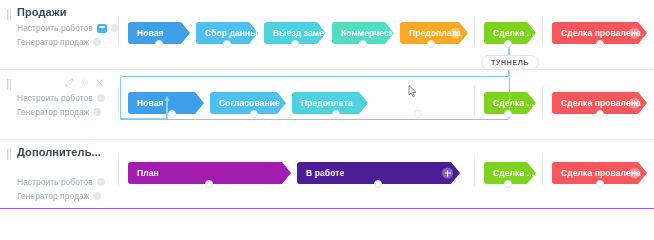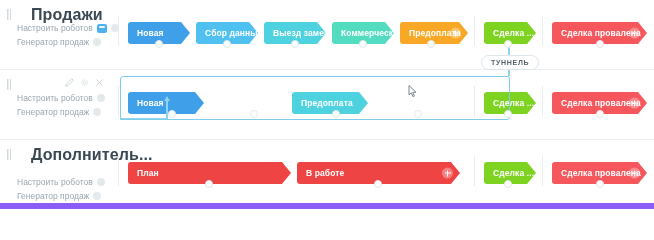--- a/index.html
+++ b/index.html
@@ -13,35 +13,35 @@
   .board { position: relative; width: 654px; height: 209px; background:#fff; }
 
   
   .row {
     position: absolute;
     left: 0; width: 654px;
     border-bottom: 1px solid #eceff1;
   }
   .row-0 { top: 0;   height: 70px; }
   .row-1 { top: 70px; height: 70px; }
-  .row-2 { top: 140px; height: 69px; border-bottom: 6px solid #8b5cf6; }
+  .row-2 { top: 140px; height: 69px; border-bottom: 1px solid #8b5cf6; }
 
   
   .lpanel { position: absolute; left: 0; top: 0; width: 118px; height: 100%; }
   .grip {
     position: absolute; left: 7px; top: 9px;
     width: 4px; height: 11px;
     background:
       linear-gradient(#c9d3da,#c9d3da) 0 0/1.5px 100% no-repeat,
       linear-gradient(#c9d3da,#c9d3da) 3px 0/1.5px 100% no-repeat;
     opacity: .85;
   }
   .ptitle {
-    position: absolute; left: 31px; top: 6px;
-    font-size: 16px; font-weight: bold; color: #3a4853;
+    position: absolute; left: 17px; top: 6px;
+    font-size: 11px; font-weight: bold; color: #3a4853;
     letter-spacing: .1px; white-space: nowrap;
   }
   .ttools { position: absolute; top: 8px; display: flex; align-items: center; gap: 6px; }
   .ttools svg { display: block; }
   .subrow {
     position: absolute; left: 17px;
     font-size: 8.5px; color: #9aa7b0; white-space: nowrap;
     display: flex; align-items: center; gap: 4px;
   }
   .qm {
@@ -220,20 +220,23 @@
     </div>
     <div class="vdiv" style="left:118px; top:16px; height:30px;"></div>
     <div class="vdiv" style="left:474px; top:16px; height:30px;"></div>
     <div class="vdiv" style="left:542px; top:16px; height:30px;"></div>
 
     <div class="stage arrow" style="left:128px; top:22px; width:76px;  background:#3f9fe8;">
         <span class="lbl">Новая</span>
       </div>
     <div class="dot" style="left:168px; top:40px;"></div>
 
+    <div class="stage arrow" style="left:210px; top:22px; width:76px;  background:#4fc0ef;">
+        <span class="lbl">Согласование</span>
+      </div>
     <div class="dot" style="left:250px; top:40px;"></div>
 
     <div class="stage arrow" style="left:292px; top:22px; width:76px;  background:#4fd2e0;">
         <span class="lbl">Предоплата</span>
       </div>
     <div class="dot" style="left:332px; top:40px;"></div>
 
     <div class="dot" style="left:414px; top:40px;"></div>
 
     <div class="stage arrow" style="left:484px; top:22px; width:52px;  background:#7ed321;">
@@ -264,26 +267,26 @@
       </div>
       <div class="subrow" style="top:51px;">
         <span>Генератор продаж</span>
         <span class="qm"></span>
       </div>
     </div>
     <div class="vdiv" style="left:118px; top:16px; height:30px;"></div>
     <div class="vdiv" style="left:474px; top:16px; height:30px;"></div>
     <div class="vdiv" style="left:542px; top:16px; height:30px;"></div>
 
-    <div class="stage arrow" style="left:128px; top:22px; width:163px; background:#ef4444;">
+    <div class="stage arrow" style="left:128px; top:22px; width:163px; background:#a21caf;">
         <span class="lbl">План</span>
       </div>
     <div class="dot" style="left:205px; top:40px;"></div>
 
-    <div class="stage arrow" style="left:297px; top:22px; width:163px; background:#ef4444;">
+    <div class="stage arrow" style="left:297px; top:22px; width:163px; background:#4c1d95;">
       <span class="lbl">В работе</span>
       <span class="plus"></span>
     </div>
     <div class="dot" style="left:374px; top:40px;"></div>
 
     <div class="stage arrow" style="left:484px; top:22px; width:52px;  background:#7ed321;">
         <span class="lbl">Сделка ...</span>
       </div>
     <div class="dot" style="left:504px; top:40px;"></div>
 

